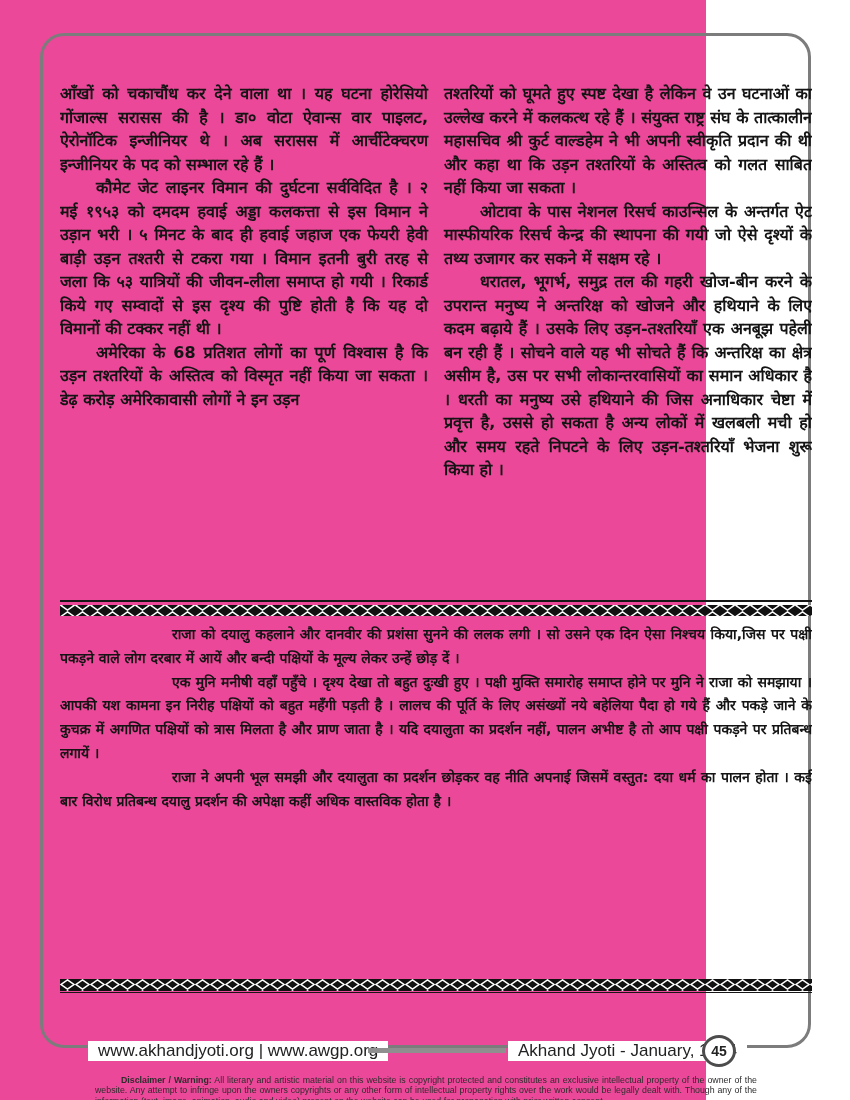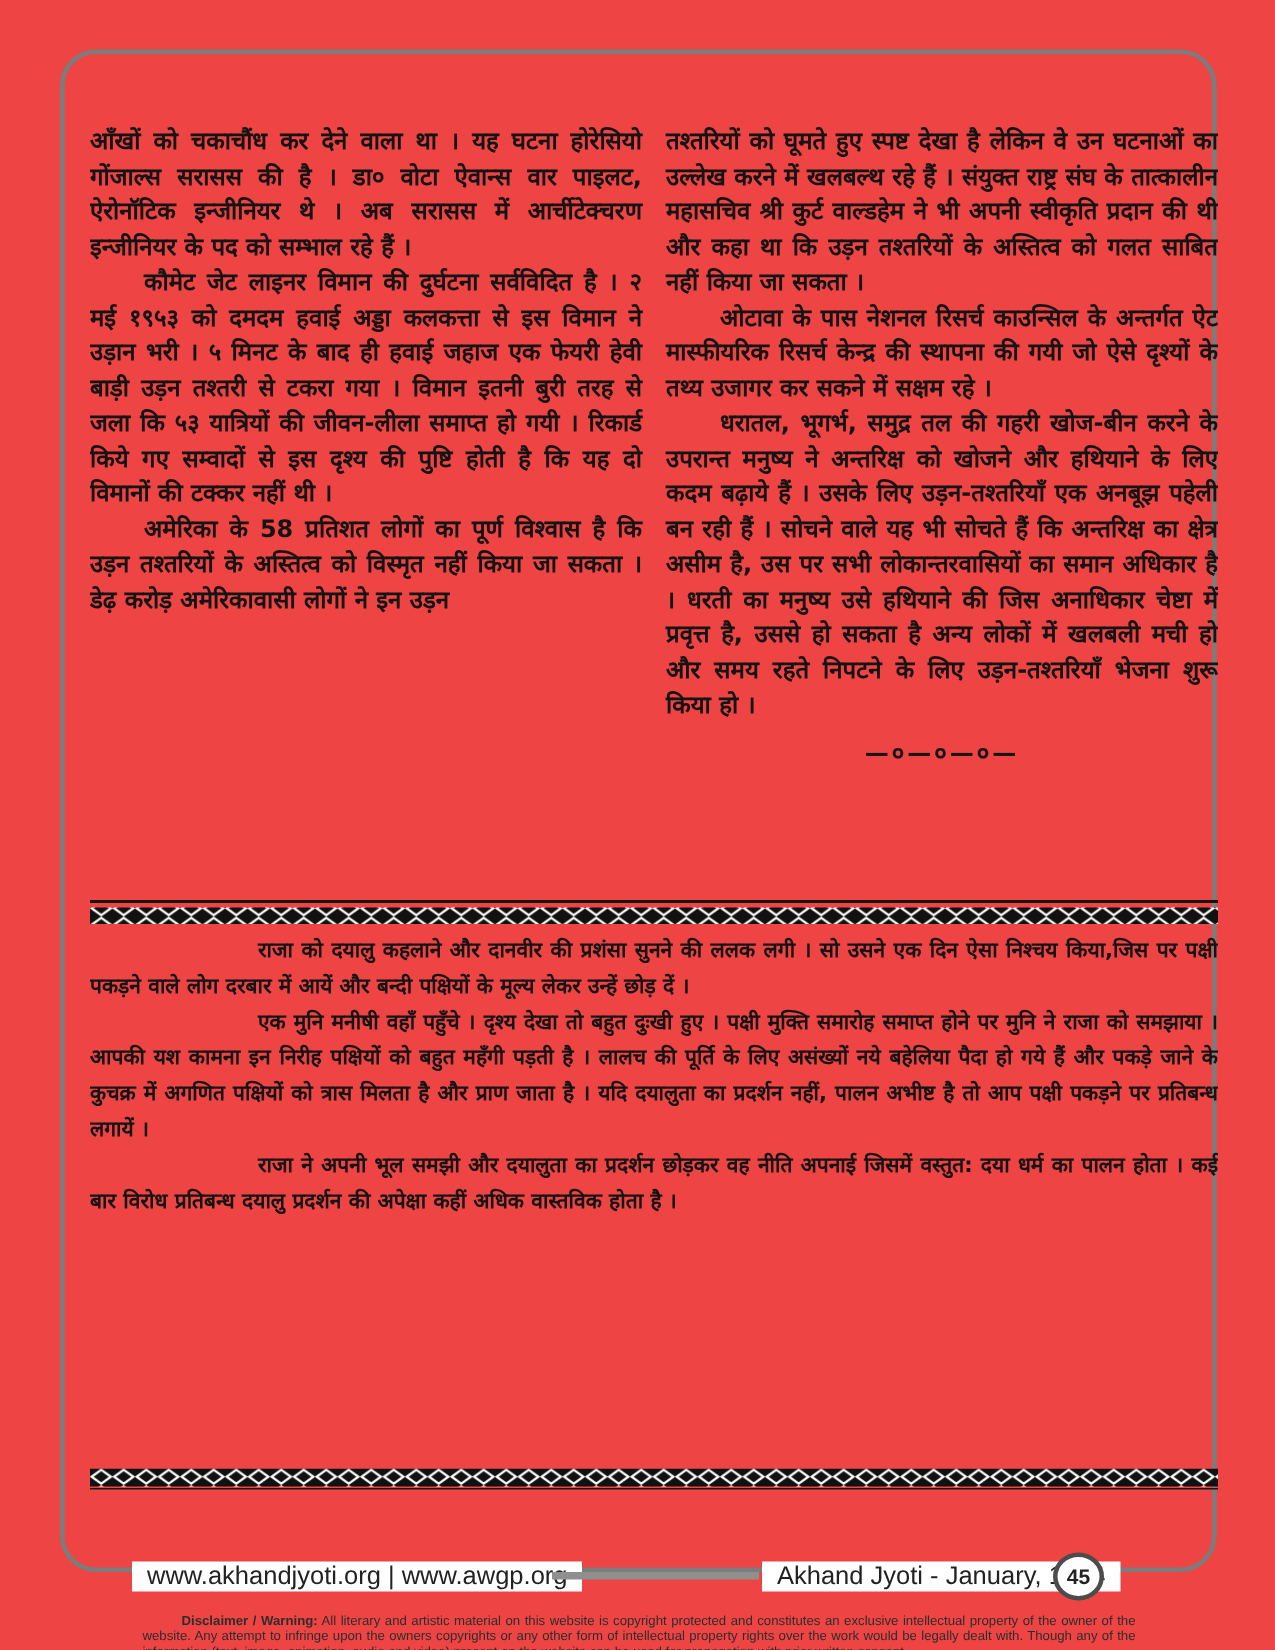--- a/index.html
+++ b/index.html
@@ -2,21 +2,21 @@
 <html><head>
 <meta charset="utf-8">
 <style>
   html, body {
     margin: 0; padding: 0;
     width: 850px; height: 1100px;
     background: #ffffff;
     font-family: "DejaVu Sans", sans-serif;
     overflow: hidden;
   }
-  .page { position: relative; width: 850px; height: 1100px; background: #ef4444; }
+  .page { position: relative; width: 706px; height: 1100px; background: #ec4899; }
 
   
   .frame {
     position: absolute; left: 40px; top: 33px;
     width: 771px; height: 1015px;
     border: 3px solid #7c7c7c;
     border-radius: 24px;
     box-sizing: border-box;
   }
 
@@ -85,27 +85,26 @@
 <div class="page">
 
   <div class="frame"></div>
 
   <div class="scan">
 
     <div class="columns">
       <div class="col">
         <p class="para noindent">आँखों को चकाचौंध कर देने वाला था । यह घटना होरेसियो गोंजाल्स सरासस की है । डा० वोटा ऐवान्स वार पाइलट, ऐरोनॉटिक इन्जीनियर थे । अब सरासस में आर्चीटेक्चरण इन्जीनियर के पद को सम्भाल रहे हैं ।</p>
         <p class="para">कौमेट जेट लाइनर विमान की दुर्घटना सर्वविदित है । २ मई १९५३ को दमदम हवाई अड्डा कलकत्ता से इस विमान ने उड़ान भरी । ५ मिनट के बाद ही हवाई जहाज एक फेयरी हेवी बाड़ी उड़न तश्तरी से टकरा गया । विमान इतनी बुरी तरह से जला कि ५३ यात्रियों की जीवन-लीला समाप्त हो गयी । रिकार्ड किये गए सम्वादों से इस दृश्य की पुष्टि होती है कि यह दो विमानों की टक्कर नहीं थी ।</p>
-        <p class="para">अमेरिका के 58 प्रतिशत लोगों का पूर्ण विश्वास है कि उड़न तश्तरियों के अस्तित्व को विस्मृत नहीं किया जा सकता । डेढ़ करोड़ अमेरिकावासी लोगों ने इन उड़न</p>
+        <p class="para">अमेरिका के 68 प्रतिशत लोगों का पूर्ण विश्वास है कि उड़न तश्तरियों के अस्तित्व को विस्मृत नहीं किया जा सकता । डेढ़ करोड़ अमेरिकावासी लोगों ने इन उड़न</p>
       </div>
       <div class="col">
-        <p class="para noindent">तश्तरियों को घूमते हुए स्पष्ट देखा है लेकिन वे उन घटनाओं का उल्लेख करने में खलबल्थ रहे हैं । संयुक्त राष्ट्र संघ के तात्कालीन महासचिव श्री कुर्ट वाल्डहेम ने भी अपनी स्वीकृति प्रदान की थी और कहा था कि उड़न तश्तरियों के अस्तित्व को गलत साबित नहीं किया जा सकता ।</p>
+        <p class="para noindent">तश्तरियों को घूमते हुए स्पष्ट देखा है लेकिन वे उन घटनाओं का उल्लेख करने में कलकत्थ रहे हैं । संयुक्त राष्ट्र संघ के तात्कालीन महासचिव श्री कुर्ट वाल्डहेम ने भी अपनी स्वीकृति प्रदान की थी और कहा था कि उड़न तश्तरियों के अस्तित्व को गलत साबित नहीं किया जा सकता ।</p>
         <p class="para">ओटावा के पास नेशनल रिसर्च काउन्सिल के अन्तर्गत ऐट मास्फीयरिक रिसर्च केन्द्र की स्थापना की गयी जो ऐसे दृश्यों के तथ्य उजागर कर सकने में सक्षम रहे ।</p>
         <p class="para">धरातल, भूगर्भ, समुद्र तल की गहरी खोज-बीन करने के उपरान्त मनुष्य ने अन्तरिक्ष को खोजने और हथियाने के लिए कदम बढ़ाये हैं । उसके लिए उड़न-तश्तरियाँ एक अनबूझ पहेली बन रही हैं । सोचने वाले यह भी सोचते हैं कि अन्तरिक्ष का क्षेत्र असीम है, उस पर सभी लोकान्तरवासियों का समान अधिकार है । धरती का मनुष्य उसे हथियाने की जिस अनाधिकार चेष्टा में प्रवृत्त है, उससे हो सकता है अन्य लोकों में खलबली मची हो और समय रहते निपटने के लिए उड़न-तश्तरियाँ भेजना शुरू किया हो ।</p>
-        <div class="endmark">—०—०—०—</div>
       </div>
     </div>
 
     <svg class="divider" width="752" height="16">
       <defs>
         <pattern id="dia1" width="15" height="11" patternUnits="userSpaceOnUse">
           <rect width="15" height="11" fill="#111111"></rect>
           <polygon points="7.5,0.9 13.9,5.5 7.5,10.1 1.1,5.5" fill="none" stroke="#ffffff" stroke-width="1.5"></polygon>
         </pattern>
       </defs>

